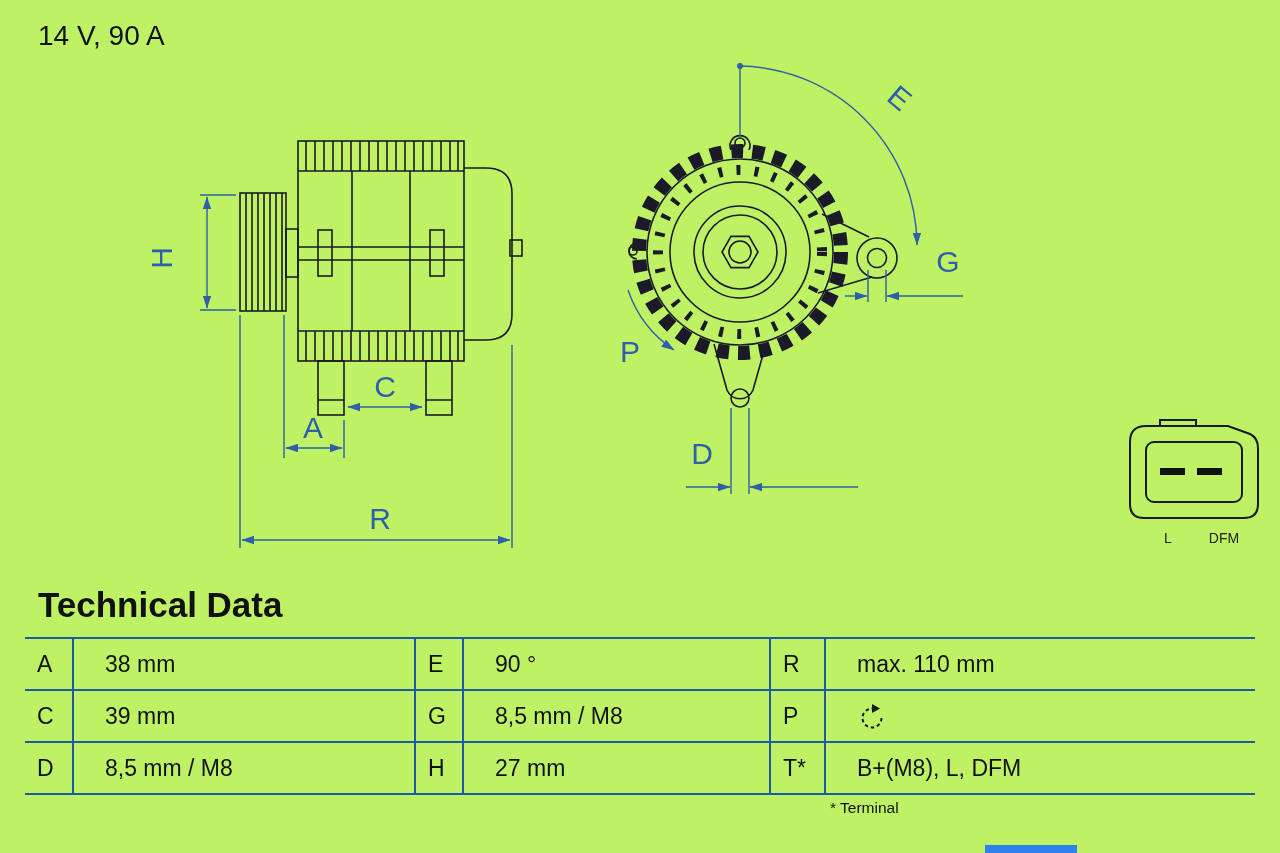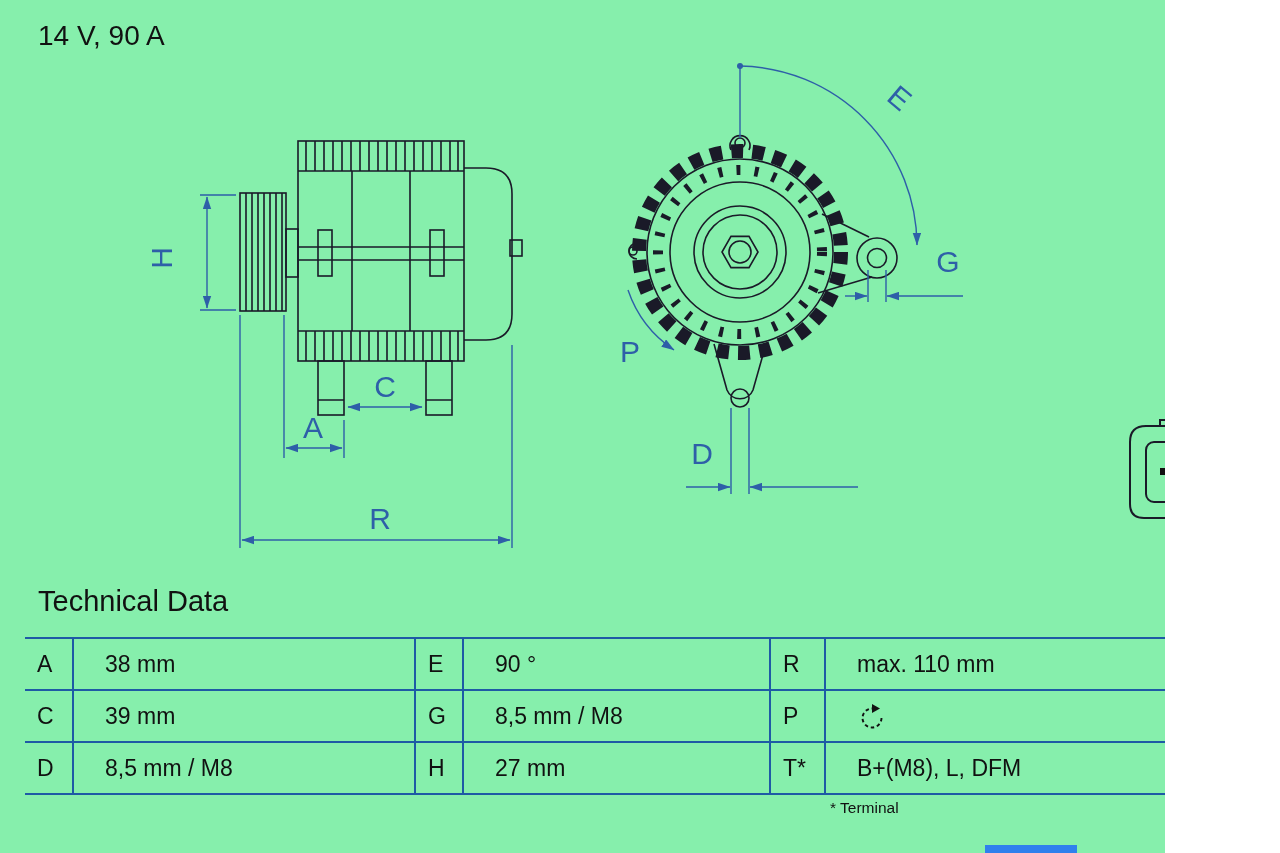--- a/index.html
+++ b/index.html
@@ -1,28 +1,28 @@
 <!DOCTYPE html>
 <html><head>
 <meta charset="utf-8">
 <style>
   * { margin:0; padding:0; box-sizing:border-box; }
   html,body { width:1280px; height:853px; }
   body { font-family:"Liberation Sans", sans-serif; background:#ffffff; color:#1a1a1a; }
-  .page { position:relative; width:1165px; height:853px; background:#86efac; overflow:hidden; }
+  .page { position:relative; width:1280px; height:853px; background:#bef264; overflow:hidden; }
 
   .rating { position:absolute; left:38px; top:20px; font-size:28px; font-weight:400; color:#111; }
 
   .drawing { position:absolute; left:0; top:0; }
 
   svg text { stroke:none; font-family:"Liberation Sans", sans-serif; }
   .dim-label { font-size:30px; fill:#2e5fa8; font-weight:400; }
   .pin-label { font-size:14px; fill:#222; }
 
-  .td-title { position:absolute; left:38px; top:585px; font-size:29px; font-weight:400; color:#111; }
+  .td-title { position:absolute; left:38px; top:585px; font-size:35px; font-weight:700; color:#111; }
 
   .data-table { position:absolute; left:25px; top:637px; width:1230px;
                 border-collapse:collapse; table-layout:fixed; font-size:23px; color:#111; }
   .data-table tr { border-top:2px solid #1e5aa5; }
   .data-table tr:last-child { border-bottom:2px solid #1e5aa5; }
   .data-table td { height:52px; vertical-align:middle; }
   .data-table td.k { border-right:2px solid #1e5aa5; padding-left:12px; }
   .data-table td.k.sep { border-left:2px solid #1e5aa5; }
   .data-table td.v { padding-left:31px; }
   .rot-icon { vertical-align:middle; display:inline-block; }

